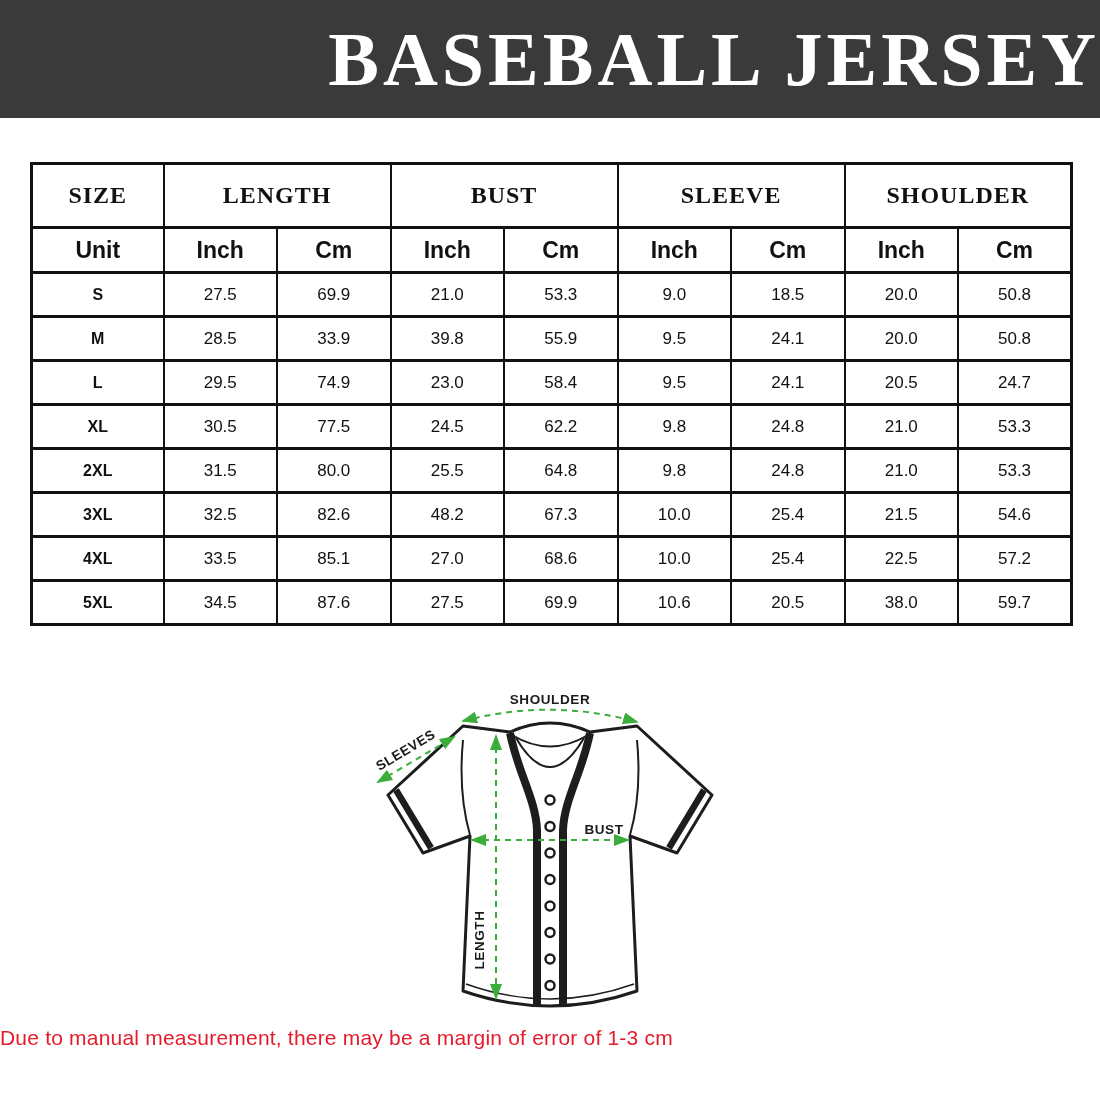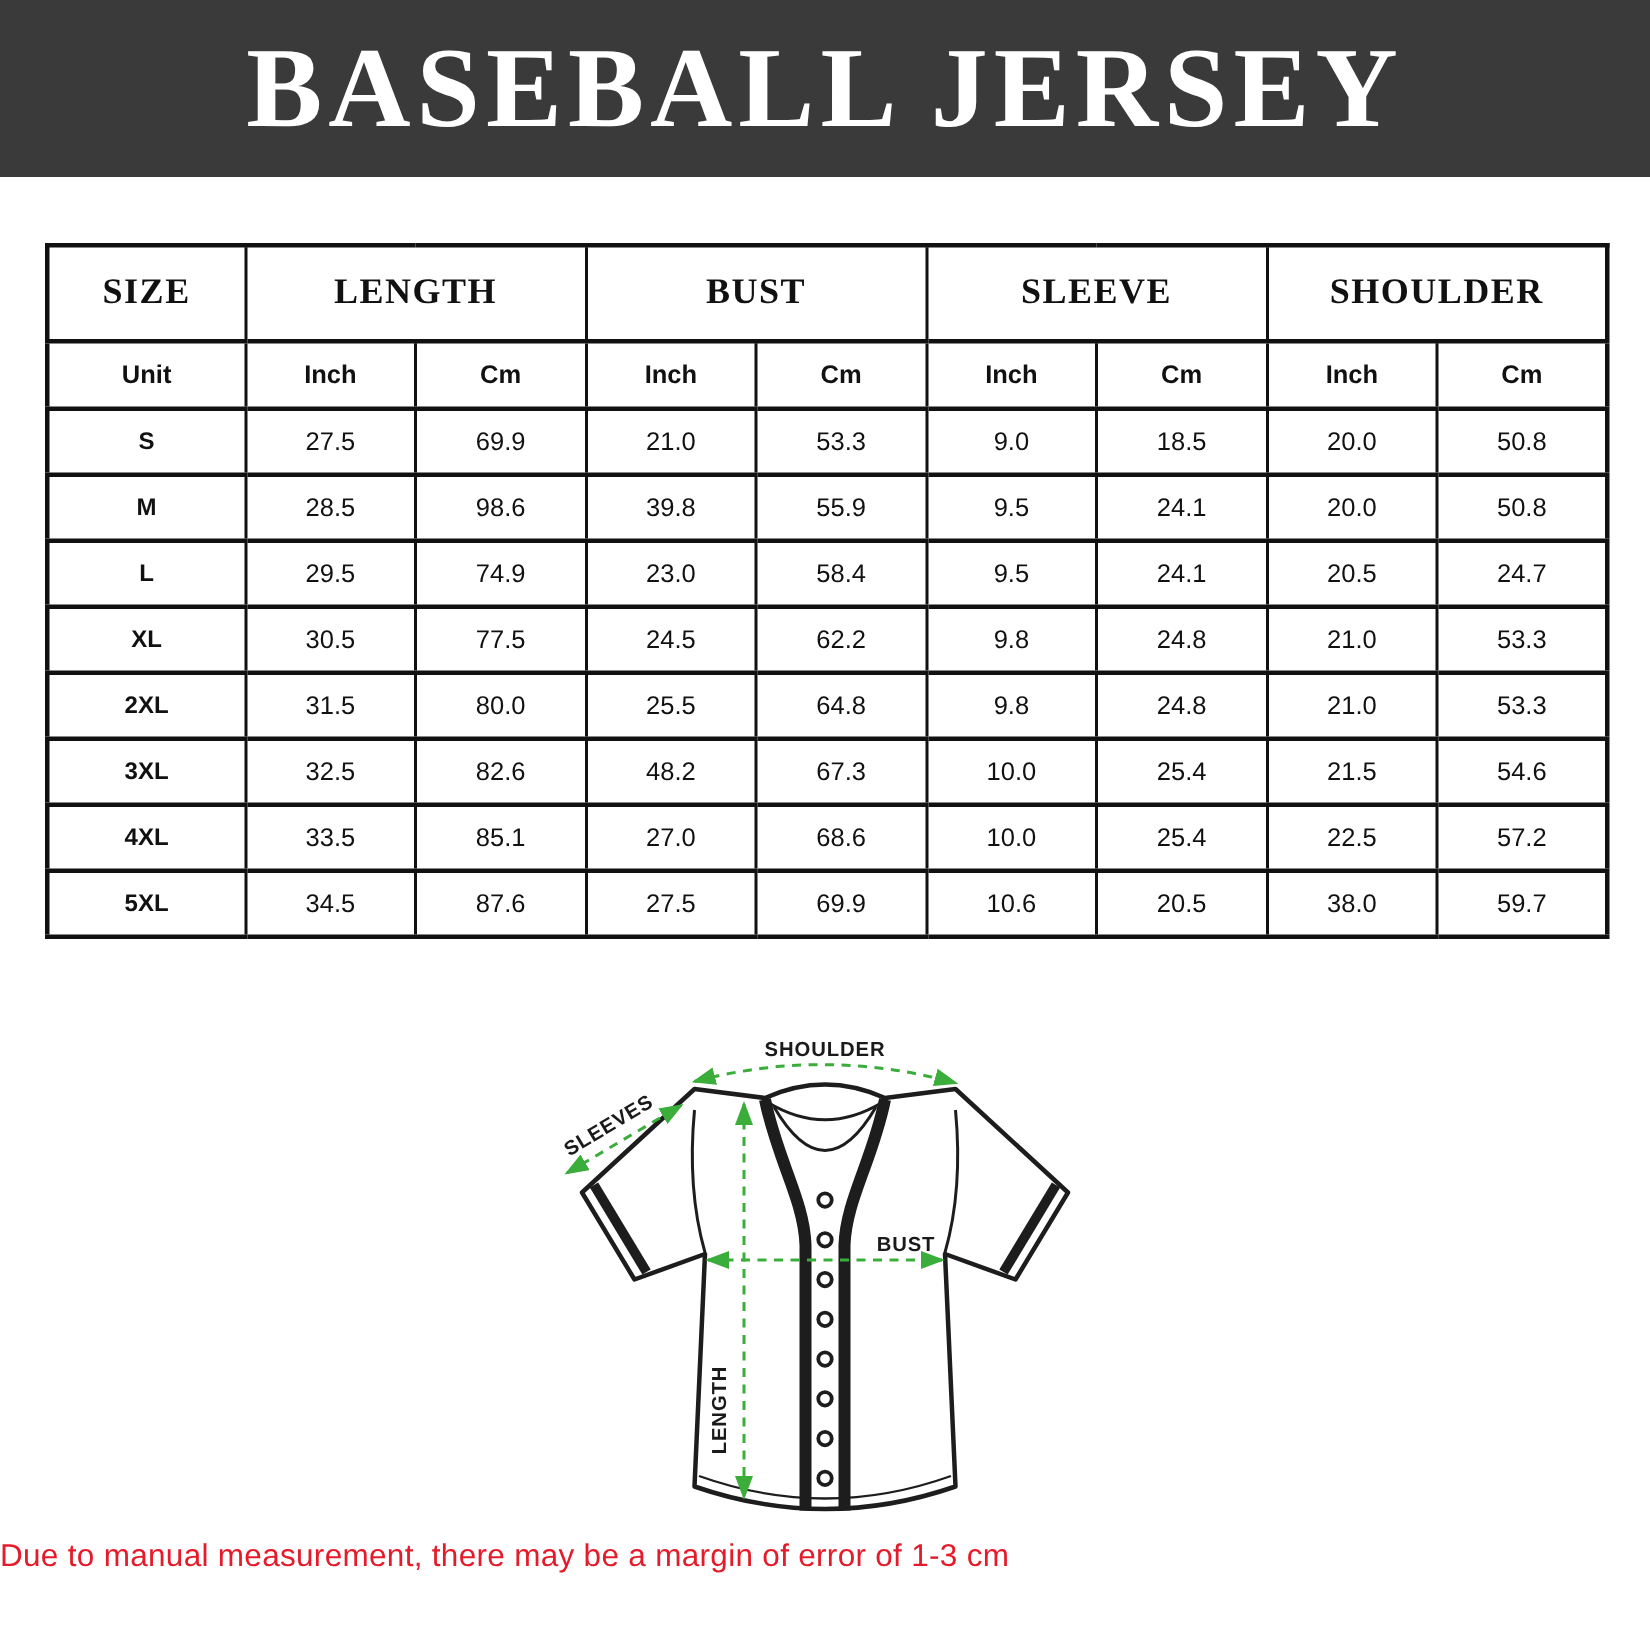--- a/index.html
+++ b/index.html
@@ -5,21 +5,21 @@
   html,body{margin:0;padding:0;}
   body{
     width:1100px;height:1100px;background:#ffffff;overflow:hidden;
     font-family:"Liberation Sans",sans-serif;
   }
   .page{width:1100px;height:1100px;position:relative;}
 
   
   .banner{
     width:1100px;height:118px;background:#3a3a3a;
-    display:flex;align-items:center;justify-content:center;
+    display:flex;align-items:center;justify-content:flex-end;
   }
   .banner-title{
     font-family:"Liberation Serif",serif;font-weight:bold;
     font-size:76px;letter-spacing:4px;color:#ffffff;line-height:1;
     margin:0;white-space:nowrap;
   }
 
   
   .table-wrap{padding:44px 30px 0 30px;border-radius:18px;}
   table.size-table{
@@ -28,21 +28,21 @@
   }
   .size-table th,.size-table td{
     border:2px solid #111111;text-align:center;vertical-align:middle;
     padding:0;color:#111111;
   }
   tr.group-row th{
     height:61px;font-family:"Liberation Serif",serif;font-weight:bold;
     font-size:24px;letter-spacing:1px;border-bottom-width:3px;
   }
   tr.unit-row td{
-    height:42px;font-weight:bold;font-size:17px;border-bottom-width:3px;
+    height:42px;font-weight:bold;font-size:23px;border-bottom-width:3px;
   }
   tbody.data-rows td{height:41px;font-size:17px;border-top-width:3px;border-bottom-width:3px;}
   tbody.data-rows td.size-cell{font-weight:bold;font-size:16px;}
 
   
   .diagram-wrap{width:360px;margin:52px auto 0 auto;}
   .diagram-wrap svg{display:block;}
   .measure-label{
     font-family:"Liberation Sans",sans-serif;font-weight:bold;
     font-size:13.5px;letter-spacing:0.6px;fill:#1a1a1a;
@@ -104,21 +104,21 @@
             <td>21.0</td>
             <td>53.3</td>
             <td>9.0</td>
             <td>18.5</td>
             <td>20.0</td>
             <td>50.8</td>
           </tr>
           <tr>
             <td class="size-cell">M</td>
             <td>28.5</td>
-            <td>98.6</td>
+            <td>33.9</td>
             <td>39.8</td>
             <td>55.9</td>
             <td>9.5</td>
             <td>24.1</td>
             <td>20.0</td>
             <td>50.8</td>
           </tr>
           <tr>
             <td class="size-cell">L</td>
             <td>29.5</td>

